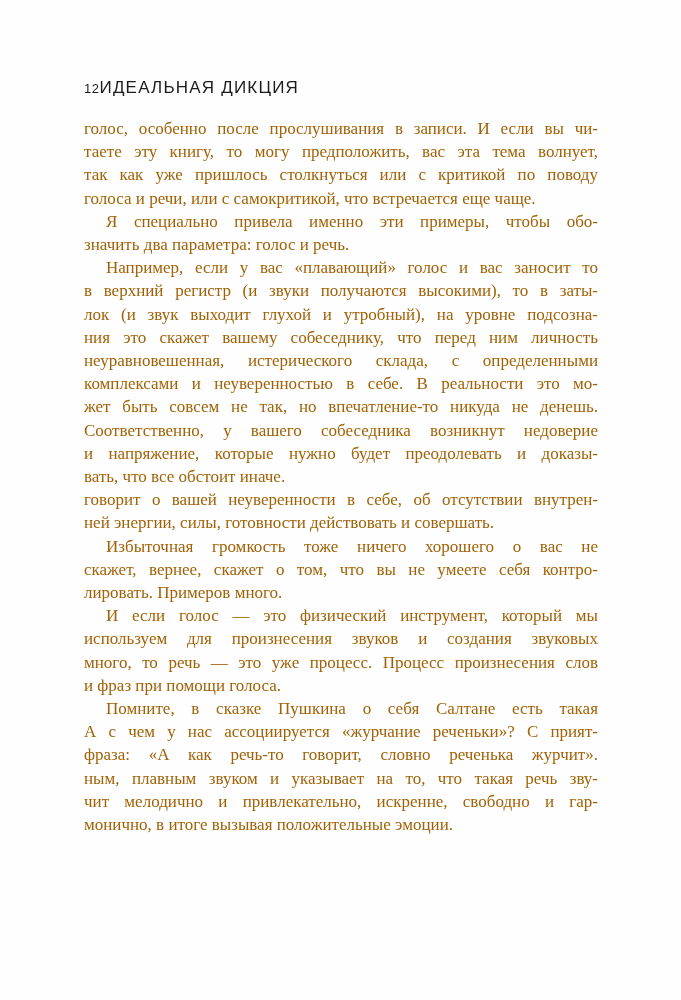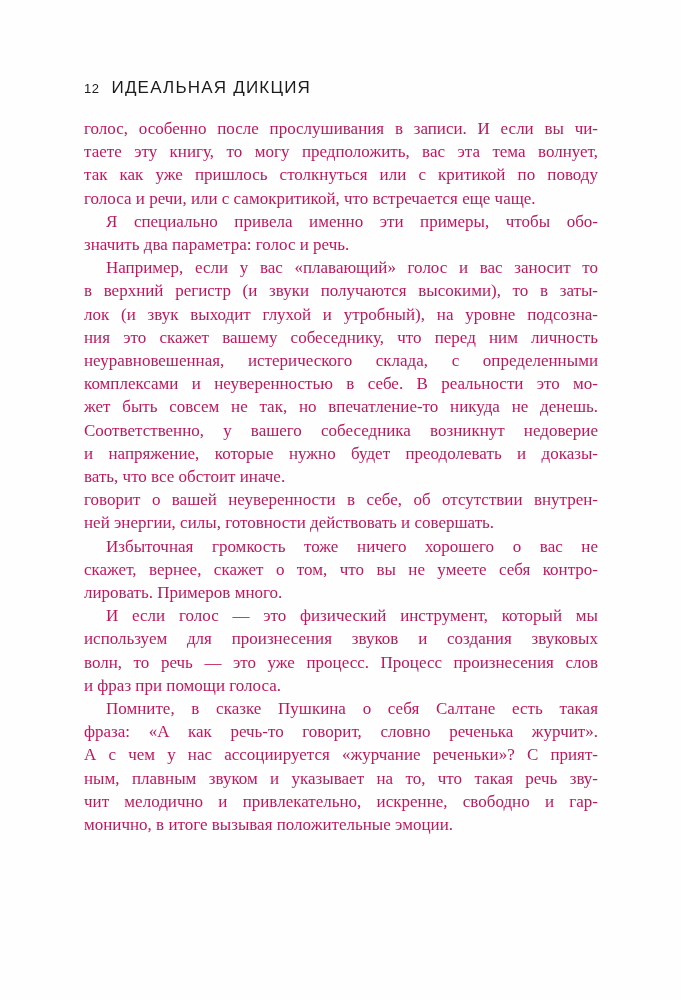--- a/index.html
+++ b/index.html
@@ -14,42 +14,41 @@
     background: #fefefe;
     color: #1c1c1c;
     overflow: hidden;
   }
   .running-header {
     position: absolute;
     top: 78px;
     left: 84px;
     display: flex;
     align-items: baseline;
-    gap: 12px;
     font-family: "Liberation Sans", sans-serif;
     color: #1c1c1c;
   }
   .page-number {
     font-size: 13px;
     letter-spacing: 0.5px;
   }
   .running-title {
     font-size: 17px;
     letter-spacing: 1.2px;
     text-transform: uppercase;
   }
   .text-block {
     position: absolute;
     top: 117px;
     left: 84px;
     width: 514px;
     font-family: "Liberation Serif", serif;
     font-size: 17px;
     line-height: 23.2px;
-    color: #be185d;
+    color: #a16207;
   }
   .paragraph {
     margin: 0;
   }
   .line {
     text-align: justify;
     text-align-last: justify;
     white-space: normal;
   }
   .line.last {
@@ -95,25 +94,25 @@
         <div class="line last">ней энергии, силы, готовности действовать и совершать.</div>
       </div>
       <div class="paragraph">
         <div class="line indent">Избыточная громкость тоже ничего хорошего о вас не</div>
         <div class="line">скажет, вернее, скажет о том, что вы не умеете себя контро-</div>
         <div class="line last">лировать. Примеров много.</div>
       </div>
       <div class="paragraph">
         <div class="line indent">И если голос — это физический инструмент, который мы</div>
         <div class="line">используем для произнесения звуков и создания звуковых</div>
-        <div class="line">волн, то речь — это уже процесс. Процесс произнесения слов</div>
+        <div class="line">много, то речь — это уже процесс. Процесс произнесения слов</div>
         <div class="line last">и фраз при помощи голоса.</div>
       </div>
       <div class="paragraph">
         <div class="line indent">Помните, в сказке Пушкина о себя Салтане есть такая</div>
+        <div class="line">А с чем у нас ассоциируется «журчание реченьки»? С прият-</div>
         <div class="line">фраза: «А как речь-то говорит, словно реченька журчит».</div>
-        <div class="line">А с чем у нас ассоциируется «журчание реченьки»? С прият-</div>
         <div class="line">ным, плавным звуком и указывает на то, что такая речь зву-</div>
         <div class="line">чит мелодично и привлекательно, искренне, свободно и гар-</div>
         <div class="line last">монично, в итоге вызывая положительные эмоции.</div>
       </div>
     </div>
 </div>
 
 </body></html>

